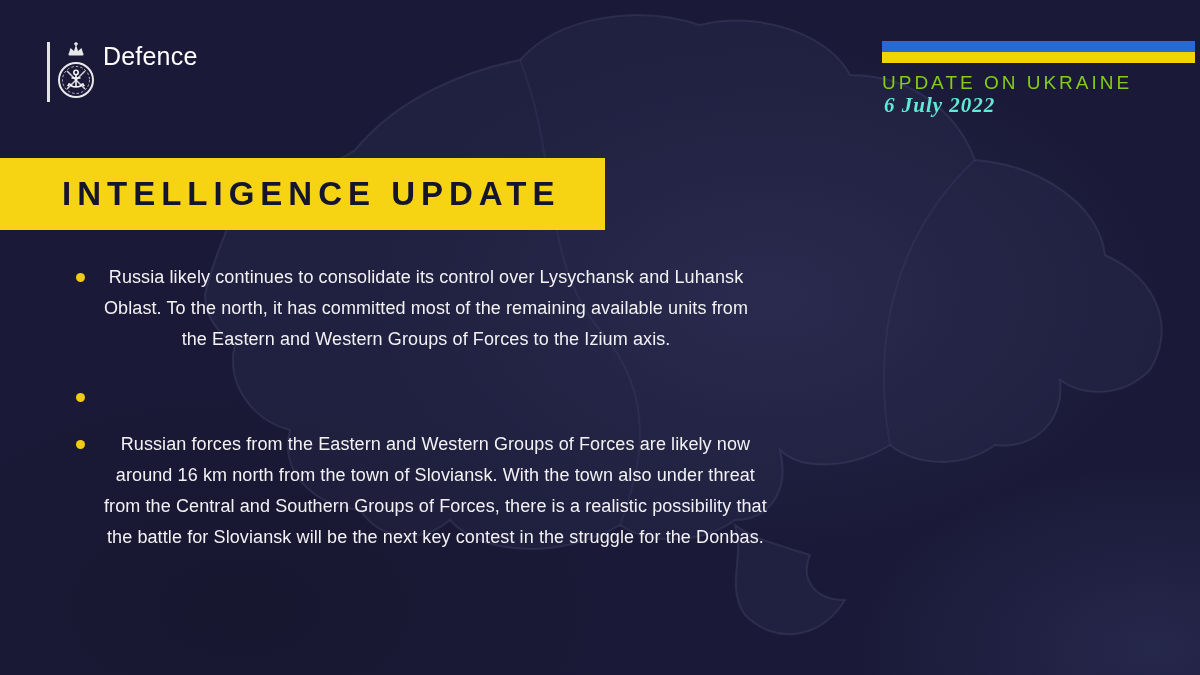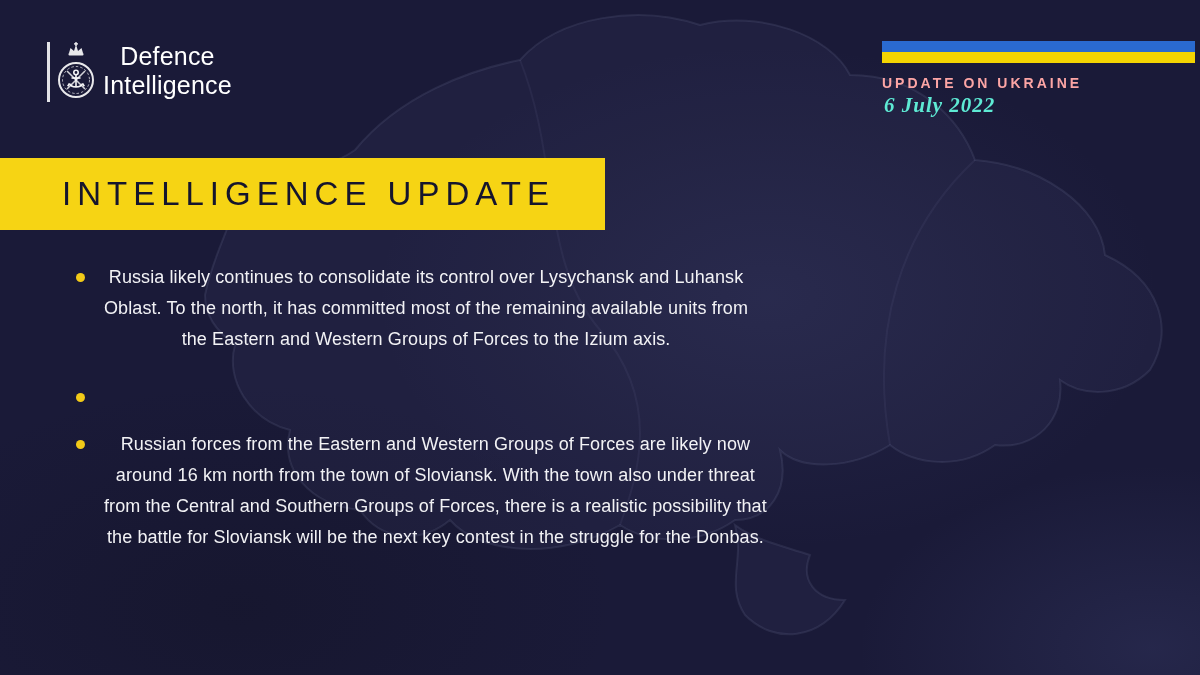--- a/index.html
+++ b/index.html
@@ -17,43 +17,43 @@
       radial-gradient(ellipse 560px 360px at 64% 44%, rgba(90,98,160,0.14), transparent 70%),
       radial-gradient(ellipse 420px 260px at 96% 96%, rgba(90,98,160,0.18), transparent 70%),
       radial-gradient(ellipse 500px 300px at 20% 90%, rgba(20,20,40,0.55), transparent 75%);
   }
   .map-svg{position:absolute;inset:0;}
 
   
   .logo{position:absolute;left:47px;top:40px;display:flex;align-items:flex-start;}
   .logo-bar{width:3px;height:60px;background:rgba(255,255,255,0.88);margin-top:2px;}
   .crest{margin-left:7px;}
-  .logo-text{margin-left:8px;color:#ffffff;font-size:25px;line-height:29px;margin-top:2px;font-weight:400;letter-spacing:.2px;text-align:center;}
+  .logo-text{margin-left:8px;color:#ffffff;font-size:25px;line-height:29px;margin-top:2px;font-weight:400;letter-spacing:.2px;}
 
   
   .flag{position:absolute;left:882px;top:41px;width:313px;height:22px;display:flex;flex-direction:column;}
   .flag-blue{height:11px;background:#2a6ad0;}
   .flag-yellow{height:11px;background:#f3d402;}
   .update-label{
-    position:absolute;left:882px;top:73px;color:#fca5a5;
-    font-size:14px;font-weight:700;letter-spacing:3px;line-height:20px;white-space:nowrap;
+    position:absolute;left:882px;top:73px;color:#84cc16;
+    font-size:19px;font-weight:400;letter-spacing:3px;line-height:20px;white-space:nowrap;
   }
   .update-date{
     position:absolute;left:884px;top:93px;color:#5eead4;
     font-family:"Liberation Serif", serif;font-style:italic;font-weight:700;
     font-size:21px;letter-spacing:1px;line-height:24px;white-space:nowrap;
   }
 
   
   .banner{
     position:absolute;left:0;top:158px;width:605px;height:72px;background:#f6d414;
     display:flex;align-items:center;
   }
   .banner-title{
-    padding-left:62px;color:#15152d;font-size:33px;font-weight:400;
+    padding-left:62px;color:#15152d;font-size:33px;font-weight:700;
     letter-spacing:6px;white-space:nowrap;
   }
 
   
   .bullets{position:absolute;left:75px;top:262px;width:1060px;margin:0;padding:0;list-style:none;}
   .bullet-item{display:flex;align-items:flex-start;}
   .bullet-item + .bullet-item{margin-top:27px;}
   .bullet-dot{flex:none;width:9px;height:9px;border-radius:50%;background:#f2ca18;margin:11px 19px 0 1px;}
   .bullet-text{
     margin:0;color:#f2f2f5;font-size:18px;line-height:31px;letter-spacing:.1px;
@@ -100,21 +100,20 @@
       <g stroke="#fff" stroke-width="1.6" fill="none" opacity=".95">
         <circle cx="19" cy="32.5" r="2.2"></circle>
         <line x1="19" y1="34.7" x2="19" y2="47"></line>
         <line x1="14.5" y1="38" x2="23.5" y2="38"></line>
         <path d="M12.5 43.5 C14 48 24 48 25.5 43.5"></path>
         <path d="M12.5 43.5 l-1.8 2.8 M25.5 43.5 l1.8 2.8"></path>
       </g>
     </svg>
     <div class="logo-text">
       <div>Defence</div>
-      <div>Intelligence</div>
     </div>
   </div>
 
   <div class="flag">
     <div class="flag-blue"></div>
     <div class="flag-yellow"></div>
   </div>
   <div class="update-label">UPDATE ON UKRAINE</div>
   <div class="update-date">6 July 2022</div>
 

